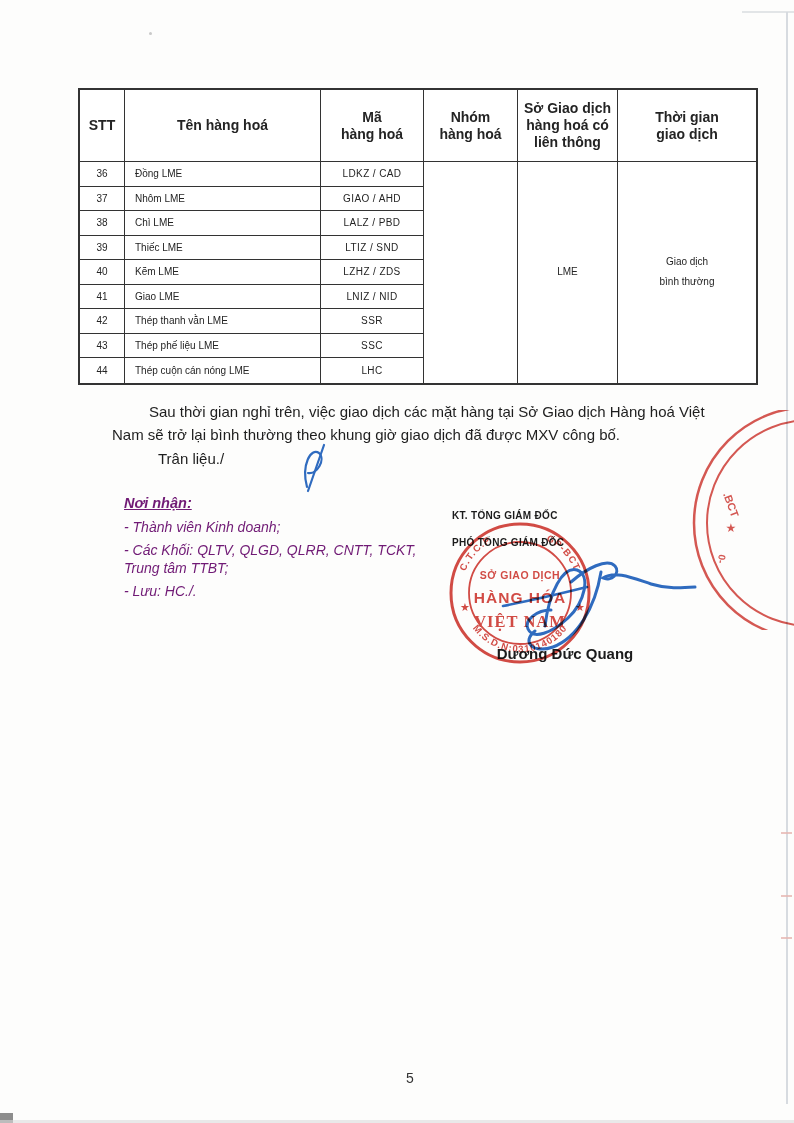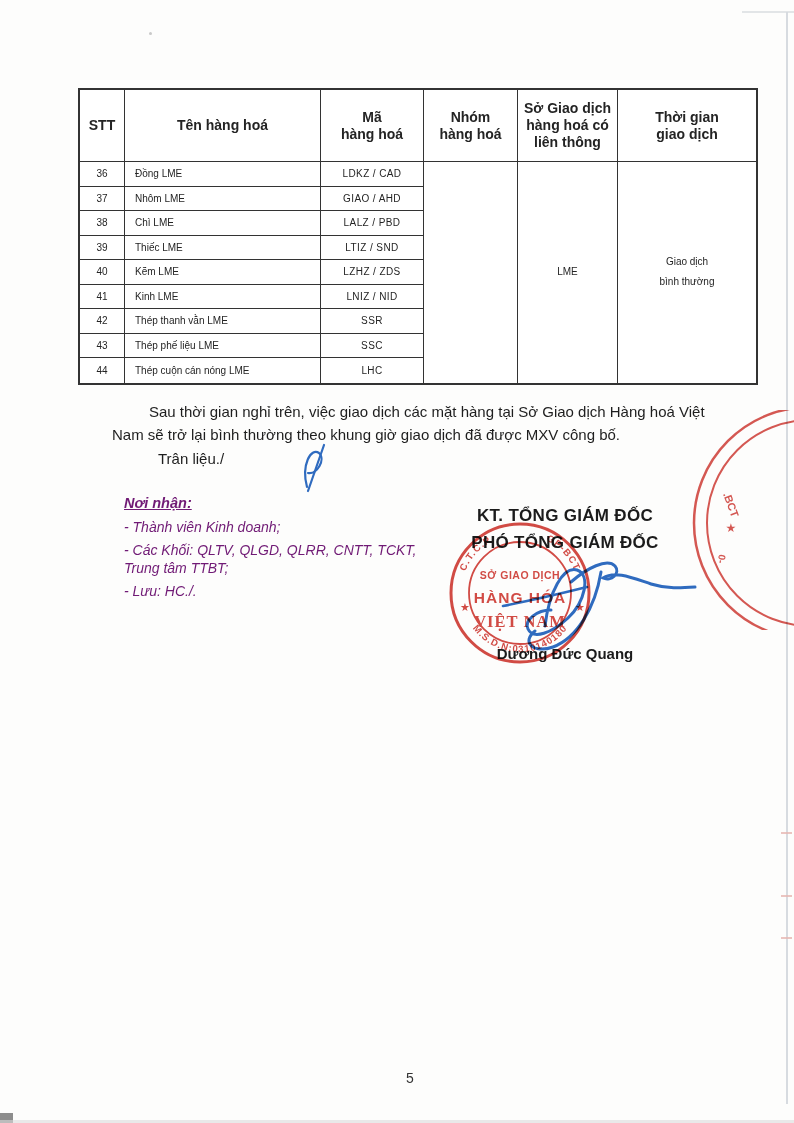--- a/index.html
+++ b/index.html
@@ -19,22 +19,22 @@
   .r0{grid-row:2}.r1{grid-row:3}.r2{grid-row:4}.r3{grid-row:5}.r4{grid-row:6}
   .r5{grid-row:7}.r6{grid-row:8}.r7{grid-row:9}.r8{grid-row:10;border-bottom:none;}
   .merged{grid-row:2/11;border-bottom:none;text-align:center;white-space:pre-line;line-height:20px;}
   .nb{border-right:none;}
   .code{letter-spacing:.4px;}
   
   .txt{position:absolute;font-size:15px;color:#1e1e1e;white-space:nowrap;}
   .recip{position:absolute;left:124px;top:495px;width:310px;font-style:italic;font-size:14px;color:#701a75;}
   .recip-title{font-weight:bold;text-decoration:underline;font-size:14.5px;margin-bottom:7px;}
   .recip-item{line-height:18.5px;margin-bottom:4px;white-space:pre-line;}
-  .sigblock{position:absolute;left:452px;top:502px;width:226px;text-align:center;
-            font-weight:bold;font-size:17px;line-height:27px;color:#1b1b1b;letter-spacing:.3px;}
+  .sigblock{position:absolute;left:452px;top:502px;width:226px;
+            font-weight:bold;font-size:10px;line-height:27px;color:#1b1b1b;letter-spacing:.3px;}
   .signer{position:absolute;left:452px;top:645px;width:226px;text-align:center;
           font-weight:bold;font-size:15px;color:#1b1b1b;}
   .pagenum{position:absolute;left:370px;top:1070px;width:80px;text-align:center;font-size:14px;color:#333;}
   
   .stamp{position:absolute;left:445px;top:518px;mix-blend-mode:multiply;opacity:.92;}
   .stamp2{position:absolute;left:665px;top:410px;mix-blend-mode:multiply;opacity:.85;}
   .sig{position:absolute;left:475px;top:530px;mix-blend-mode:multiply;}
   .initial{position:absolute;left:293px;top:441px;mix-blend-mode:multiply;}
   
   .edge-line{position:absolute;left:786px;top:12px;width:2px;height:1092px;background:#c9cfd7;opacity:.75;}
@@ -87,21 +87,21 @@
 
     <div class="cell c1 r3">39</div>
     <div class="cell name c2 r3">Thiếc LME</div>
     <div class="cell code c3 r3">LTIZ / SND</div>
 
     <div class="cell c1 r4">40</div>
     <div class="cell name c2 r4">Kẽm LME</div>
     <div class="cell code c3 r4">LZHZ / ZDS</div>
 
     <div class="cell c1 r5">41</div>
-    <div class="cell name c2 r5">Kinh LME</div>
+    <div class="cell name c2 r5">Giao LME</div>
     <div class="cell code c3 r5">LNIZ / NID</div>
 
     <div class="cell c1 r6">42</div>
     <div class="cell name c2 r6">Thép thanh vằn LME</div>
     <div class="cell code c3 r6">SSR</div>
 
     <div class="cell c1 r7">43</div>
     <div class="cell name c2 r7">Thép phế liệu LME</div>
     <div class="cell code c3 r7">SSC</div>
 

